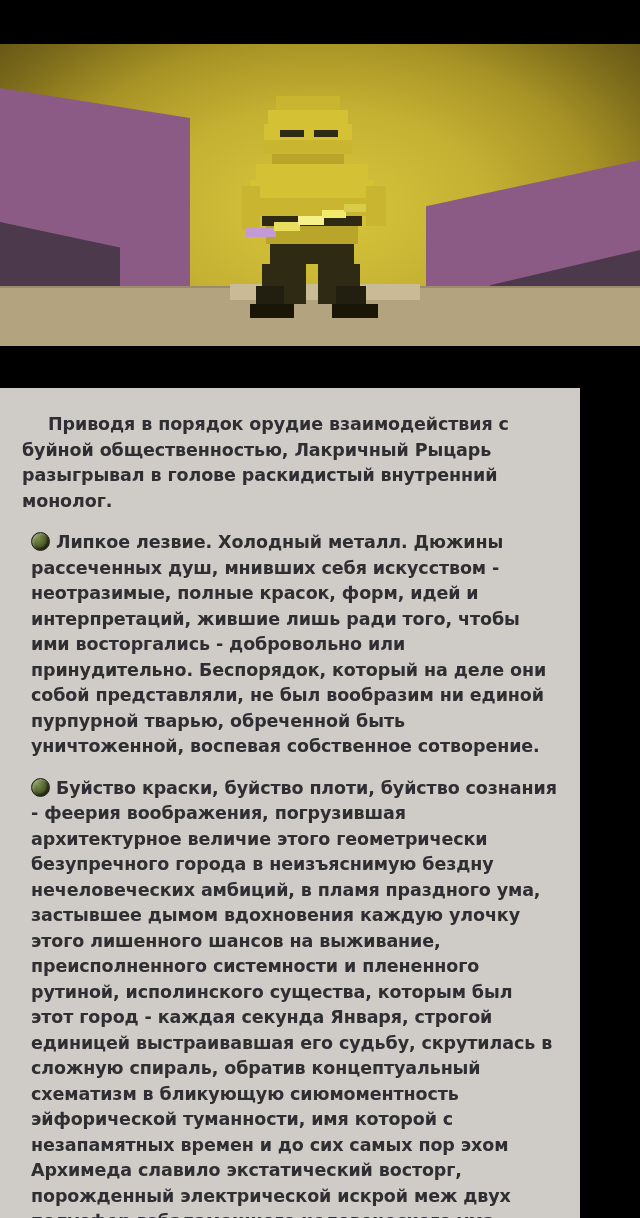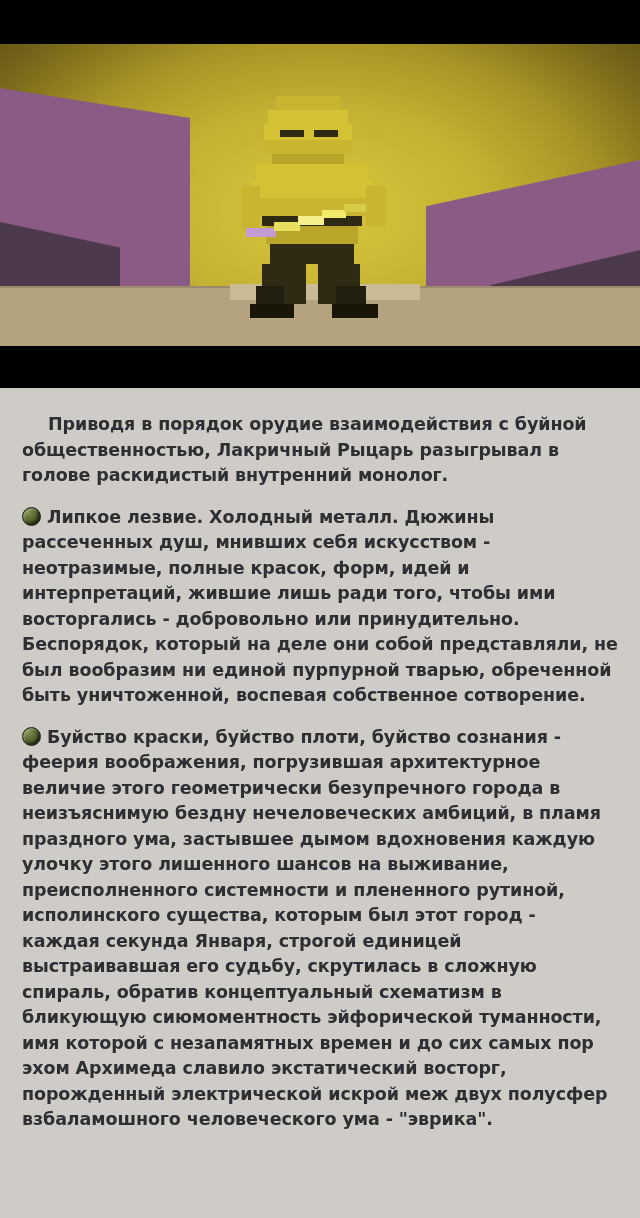--- a/index.html
+++ b/index.html
@@ -107,38 +107,39 @@
     left: 240px;
     top: 46px;
     width: 160px;
     height: 252px;
   }
   .px { position: absolute; }
 
   
   .panel {
     position: relative;
-    width: 640px;
+    width: 580px;
     height: 830px;
     background: #cfcbc6;
     box-sizing: border-box;
     padding: 24px 22px 10px 22px;
   }
   .para {
     color: #2e2e33;
     font-size: 17.5px;
     line-height: 25.5px;
     font-weight: bold;
     margin: 0 0 16px 0;
     letter-spacing: -0.1px;
   }
   .para.intro { text-indent: 26px; }
   .speech {
     position: relative;
     padding-left: 0;
+    margin-left: 9px;
   }
   .bullet {
     display: inline-block;
     width: 17px;
     height: 17px;
     border-radius: 50%;
     background: radial-gradient(circle at 34% 30%, #7d8f4e 0%, #4d5a28 55%, #23290f 100%);
     border: 1px solid #1d2210;
     vertical-align: -3px;
     margin-right: 6px;

